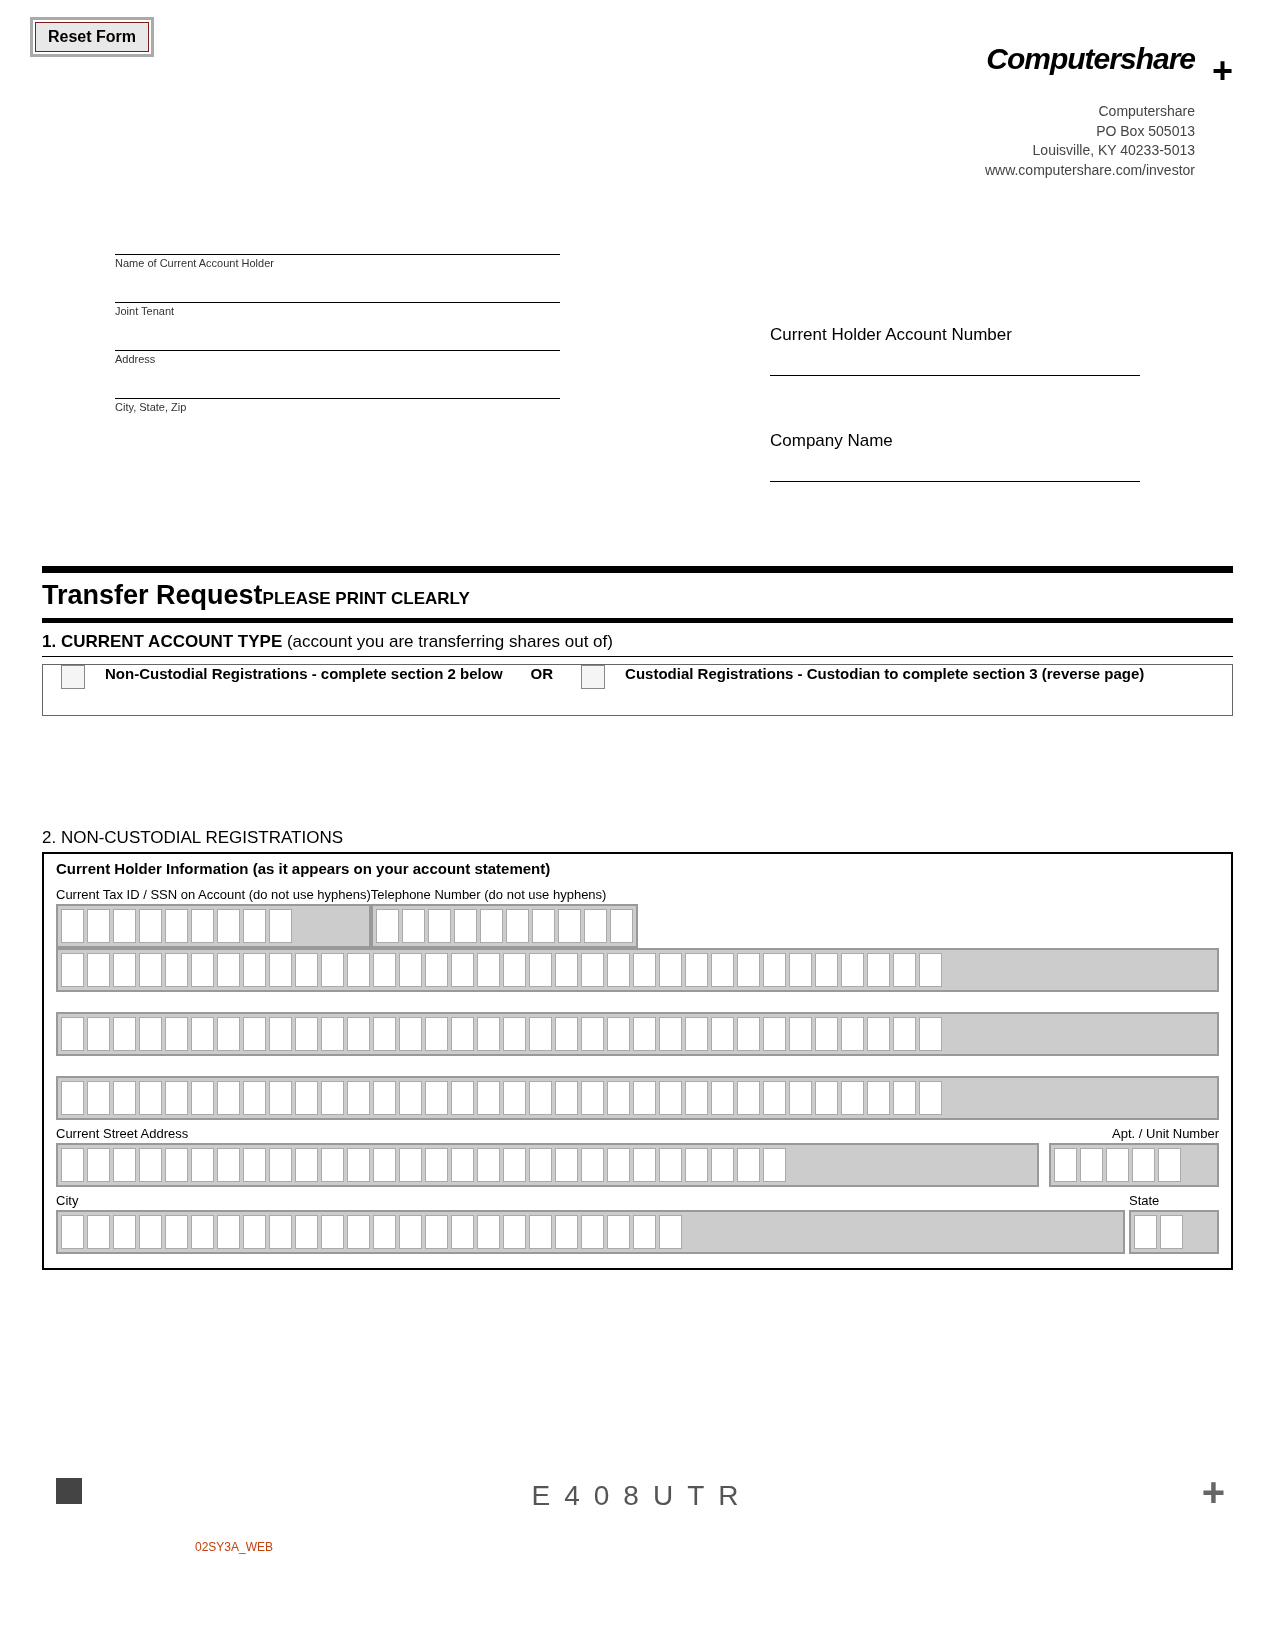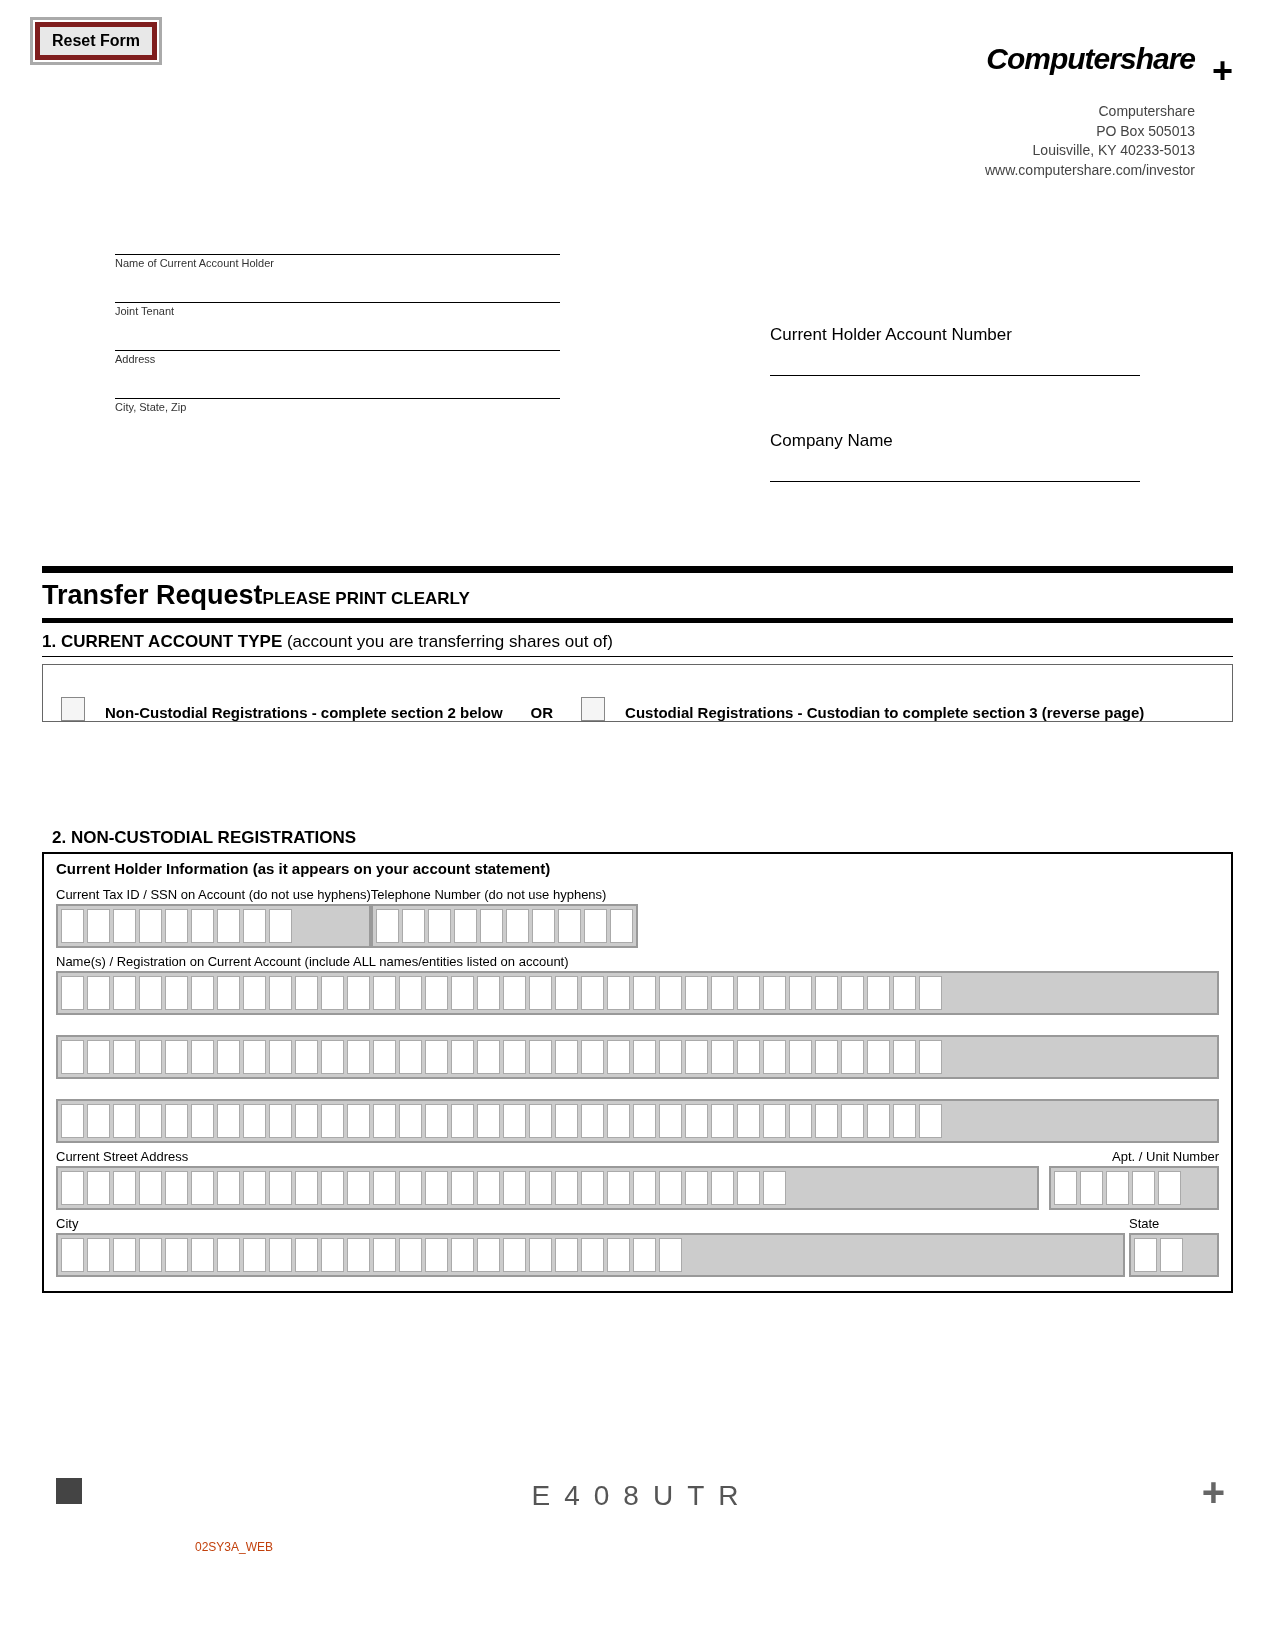--- a/index.html
+++ b/index.html
@@ -12,21 +12,21 @@
   color: #000;
 }
 .reset-btn {
   position: absolute;
   top: 22px;
   left: 35px;
   padding: 5px 12px;
   font-size: 16px;
   font-weight: bold;
   background: #e8e8e8;
-  border: 5px solid #7f1d1d;
+  border: 1px solid #7f1d1d;
   outline: 3px solid #aaa;
   outline-offset: 2px;
   cursor: pointer;
 }
 .logo-area {
   position: absolute;
   top: 42px;
   right: 80px;
   text-align: right;
 }
@@ -129,43 +129,43 @@
   left: 42px;
   right: 42px;
   height: 1px;
   background: #000;
 }
 .section1-box {
   position: absolute;
   top: 664px;
   left: 42px;
   right: 42px;
-  height: 58px;
+  height: 52px;
   border: 1px solid #666;
   display: flex;
-  align-items: flex-end;
+  align-items: flex-start;
   padding: 0 18px;
   font-size: 15px;
   font-weight: bold;
 }
 .checkbox-sq {
   width: 24px;
   height: 24px;
   border: 1px solid #888;
   background: #f5f5f5;
   margin-right: 20px;
   flex-shrink: 0;
 }
 .or-text { margin: 0 28px; font-weight: bold; }
 .section2-header {
   position: absolute;
   top: 828px;
-  left: 52px;
+  left: 42px;
   font-size: 17px;
-  font-weight: bold;
+  font-weight: normal;
   text-align: right;
 }
 .section2-box {
   position: absolute;
   top: 852px;
   left: 42px;
   right: 42px;
   border: 2px solid #000;
   padding: 6px 12px 14px 12px;
 }
@@ -314,21 +314,20 @@
           <div class="char-box"></div>
           <div class="char-box"></div>
           <div class="char-box"></div>
           <div class="char-box"></div>
           <div class="char-box"></div>
           <div class="char-box"></div>
           <div class="char-box"></div>
         </div>
     </div>
   </div>
-  <div class="s2-label">Name(s) / Registration on Current Account (include ALL names/entities listed on account)</div>
   <div class="char-boxes full-row" id="boxes-name1">
       <div class="char-box"></div>
       <div class="char-box"></div>
       <div class="char-box"></div>
       <div class="char-box"></div>
       <div class="char-box"></div>
       <div class="char-box"></div>
       <div class="char-box"></div>
       <div class="char-box"></div>
       <div class="char-box"></div>

